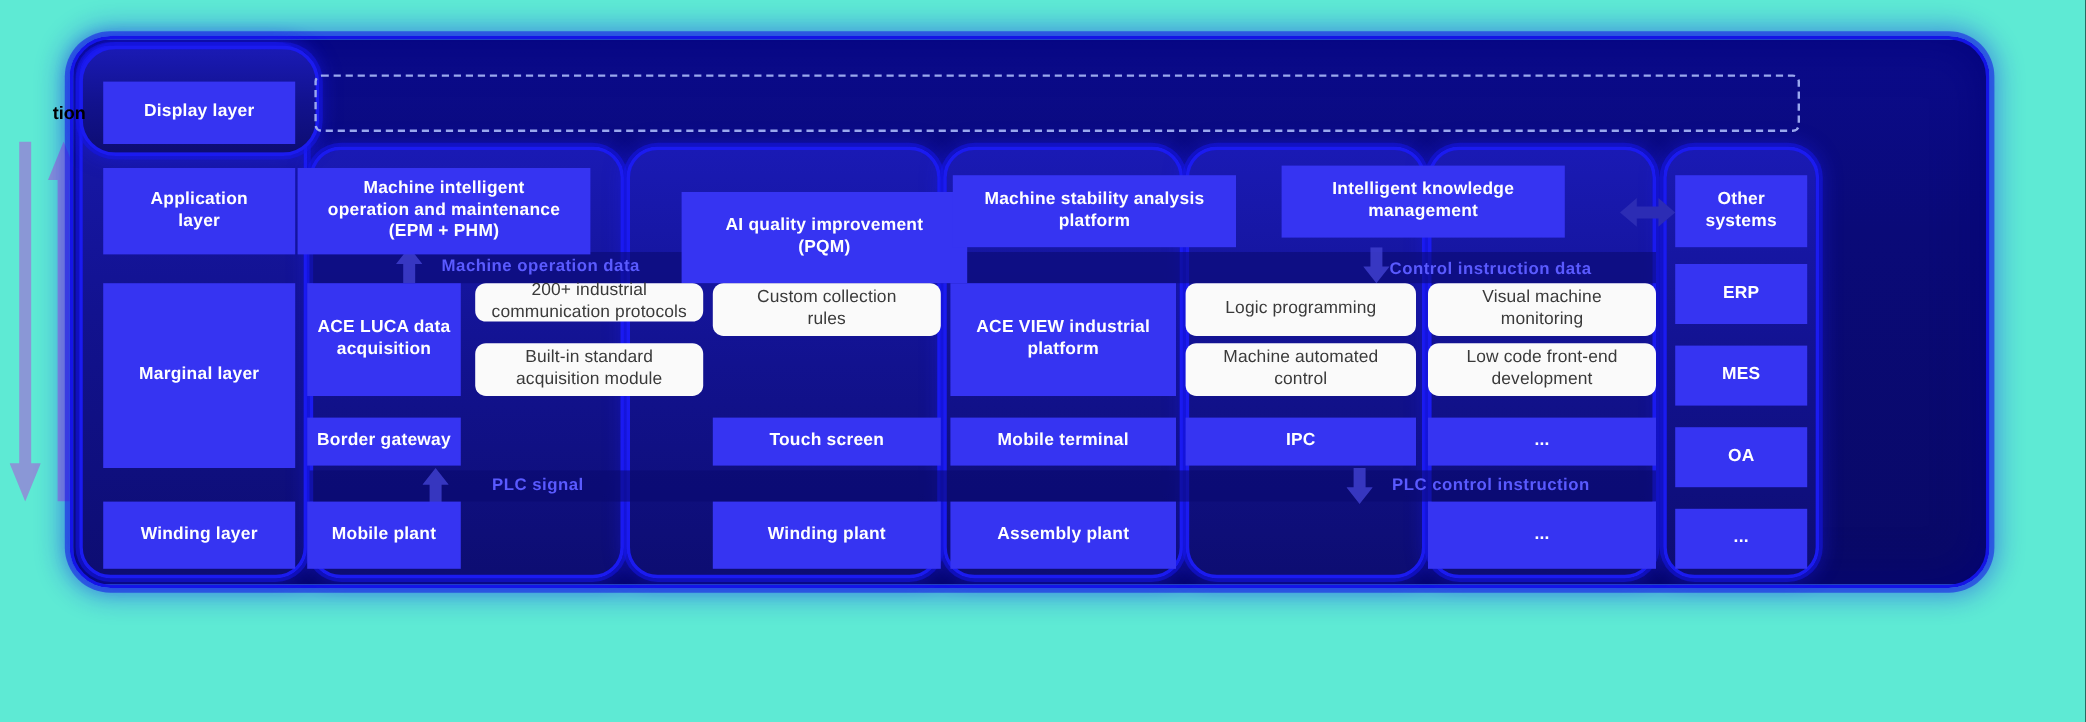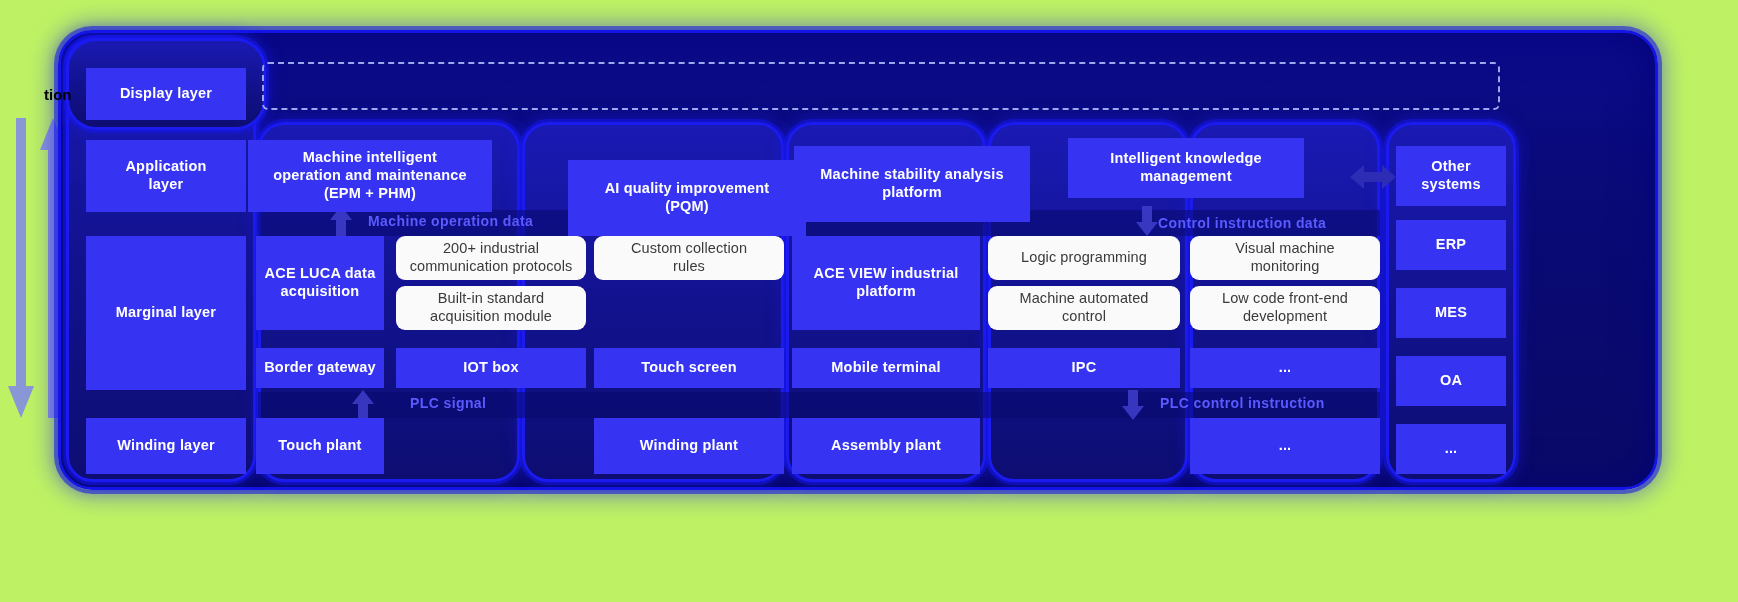--- a/index.html
+++ b/index.html
@@ -7,21 +7,21 @@
     width: 1738px; height: 602px;
     background: #000000;
     font-family: "Liberation Sans", sans-serif;
     overflow: hidden;
   }
 
   #root {
     position: relative;
     width: 1738px;
     height: 602px;
-    background: #bef264;
+    background: #5eead4;
   }
 
   
   .arrow-col {
     position: absolute;
     left: 8px;
     top: 118px;
     width: 62px;
     height: 300px;
   }
@@ -191,43 +191,42 @@
     </svg>
   </div>
 
   <div class="box blue" style="left:86px; top:68px; width:160px; height:52px;">Display layer</div>
   <div class="box blue" style="left:86px; top:140px; width:160px; height:72px;">Application<br>layer</div>
   <div class="box blue" style="left:86px; top:236px; width:160px; height:154px;">Marginal layer</div>
   <div class="box blue" style="left:86px; top:418px; width:160px; height:56px;">Winding layer</div>
 
   <div class="box blue" style="left:248px; top:140px; width:244px; height:72px;">Machine intelligent<br>operation and maintenance<br>(EPM + PHM)</div>
   <div class="box blue" style="left:524px; top:160px; width:238px; height:76px;margin-left:44px;">AI quality improvement<br>(PQM)</div>
-  <div class="box blue" style="left:794px; top:146px; width:236px; height:76px;">Machine stability analysis<br>platform</div>
+  <div class="box blue" style="left:794px; top:146px; width:236px; height:60px;">Machine stability analysis<br>platform</div>
   <div class="box blue" style="left:1068px; top:138px; width:236px; height:60px;">Intelligent knowledge<br>management</div>
 
   <div class="box blue" style="left:256px; top:236px; width:128px; height:94px;">ACE LUCA data<br>acquisition</div>
   <div class="box blue" style="left:792px; top:236px; width:188px; height:94px;">ACE VIEW industrial<br>platform</div>
 
-  <div class="box white" style="left:396px; top:236px; width:190px; height:44px;">200+ industrial<br>communication protocols</div>
+  <div class="box white" style="left:396px; top:236px; width:190px; height:32px;">200+ industrial<br>communication protocols</div>
   <div class="box white" style="left:594px; top:236px; width:190px; height:44px;">Custom collection<br>rules</div>
   <div class="box white" style="left:396px; top:286px; width:190px; height:44px;">Built-in standard<br>acquisition module</div>
 
   <div class="box white" style="left:988px; top:236px; width:192px; height:44px;">Logic programming</div>
   <div class="box white" style="left:1190px; top:236px; width:190px; height:44px;">Visual machine<br>monitoring</div>
   <div class="box white" style="left:988px; top:286px; width:192px; height:44px;">Machine automated<br>control</div>
   <div class="box white" style="left:1190px; top:286px; width:190px; height:44px;">Low code front-end<br>development</div>
 
   <div class="box blue" style="left:256px; top:348px; width:128px; height:40px;">Border gateway</div>
-  <div class="box blue" style="left:396px; top:348px; width:190px; height:40px;">IOT box</div>
   <div class="box blue" style="left:594px; top:348px; width:190px; height:40px;">Touch screen</div>
   <div class="box blue" style="left:792px; top:348px; width:188px; height:40px;">Mobile terminal</div>
   <div class="box blue" style="left:988px; top:348px; width:192px; height:40px;">IPC</div>
   <div class="box blue" style="left:1190px; top:348px; width:190px; height:40px;">...</div>
 
-  <div class="box blue" style="left:256px; top:418px; width:128px; height:56px;">Touch plant</div>
+  <div class="box blue" style="left:256px; top:418px; width:128px; height:56px;">Mobile plant</div>
   <div class="box blue" style="left:594px; top:418px; width:190px; height:56px;">Winding plant</div>
   <div class="box blue" style="left:792px; top:418px; width:188px; height:56px;">Assembly plant</div>
   <div class="box blue" style="left:1190px; top:418px; width:190px; height:56px;">...</div>
 
   <div class="box blue" style="left:1396px; top:146px; width:110px; height:60px;">Other<br>systems</div>
   <div class="box blue" style="left:1396px; top:220px; width:110px; height:50px;">ERP</div>
   <div class="box blue" style="left:1396px; top:288px; width:110px; height:50px;">MES</div>
   <div class="box blue" style="left:1396px; top:356px; width:110px; height:50px;">OA</div>
   <div class="box blue" style="left:1396px; top:424px; width:110px; height:50px;">...</div>
 

